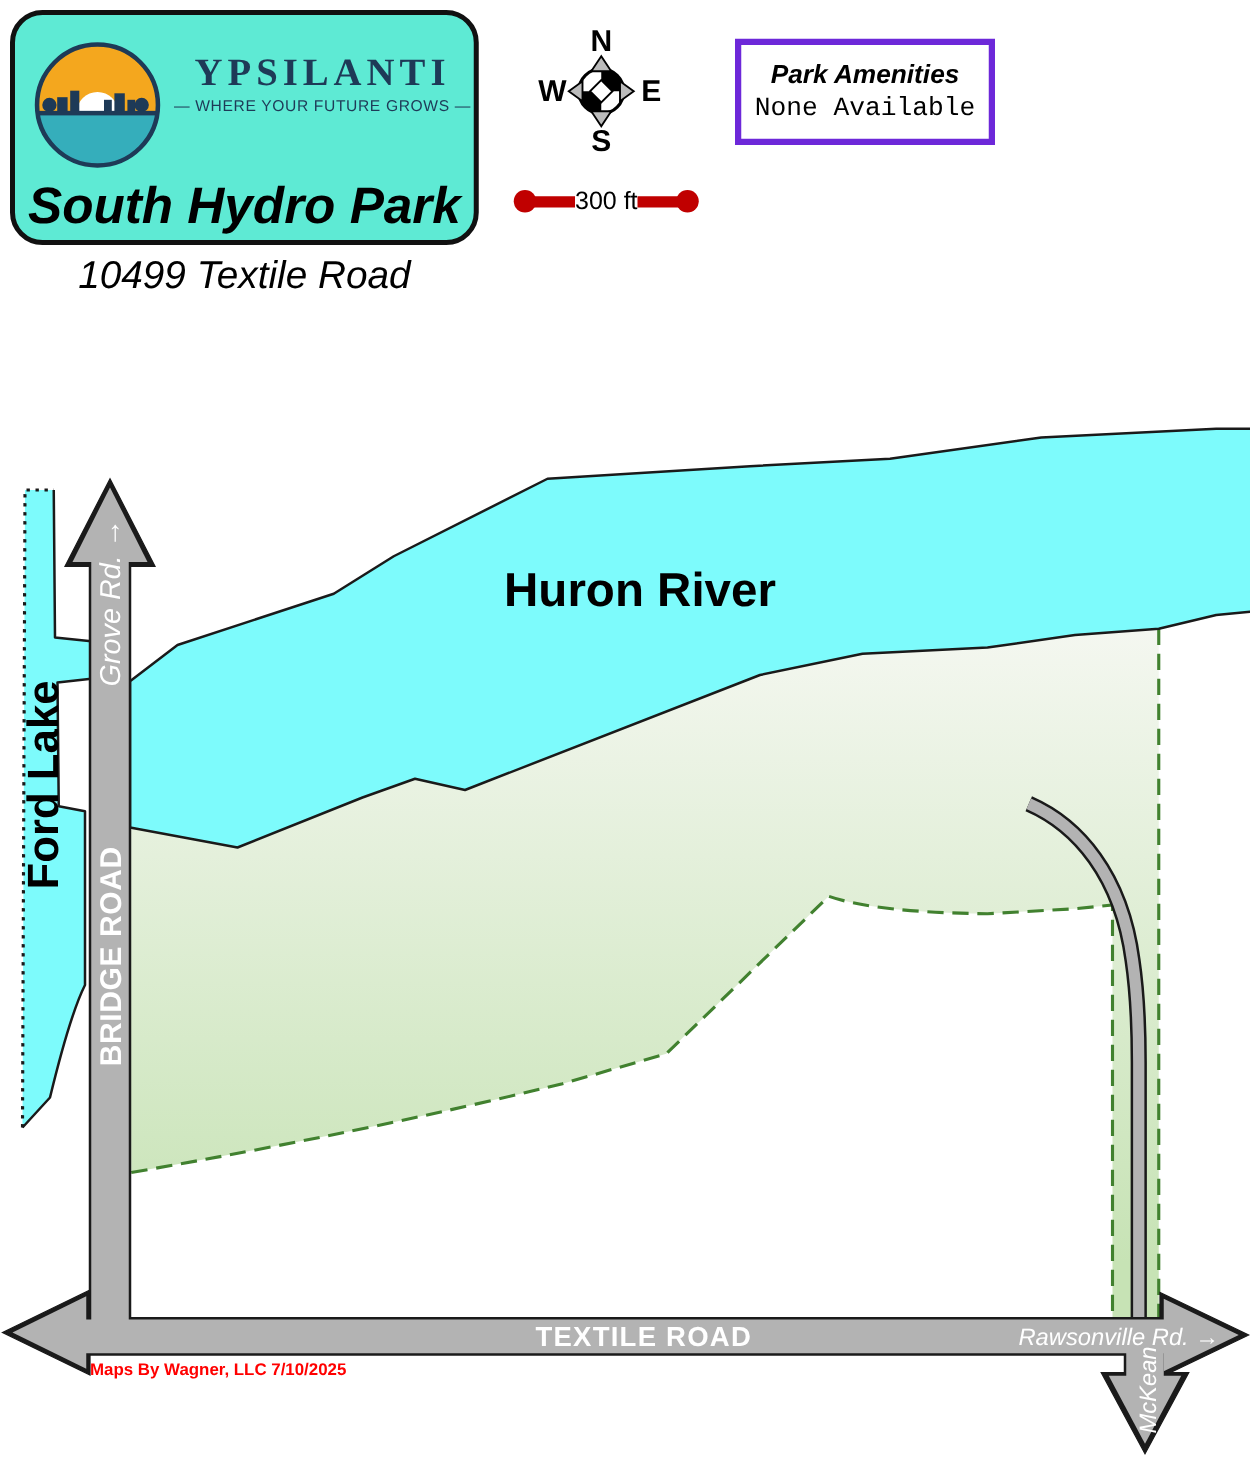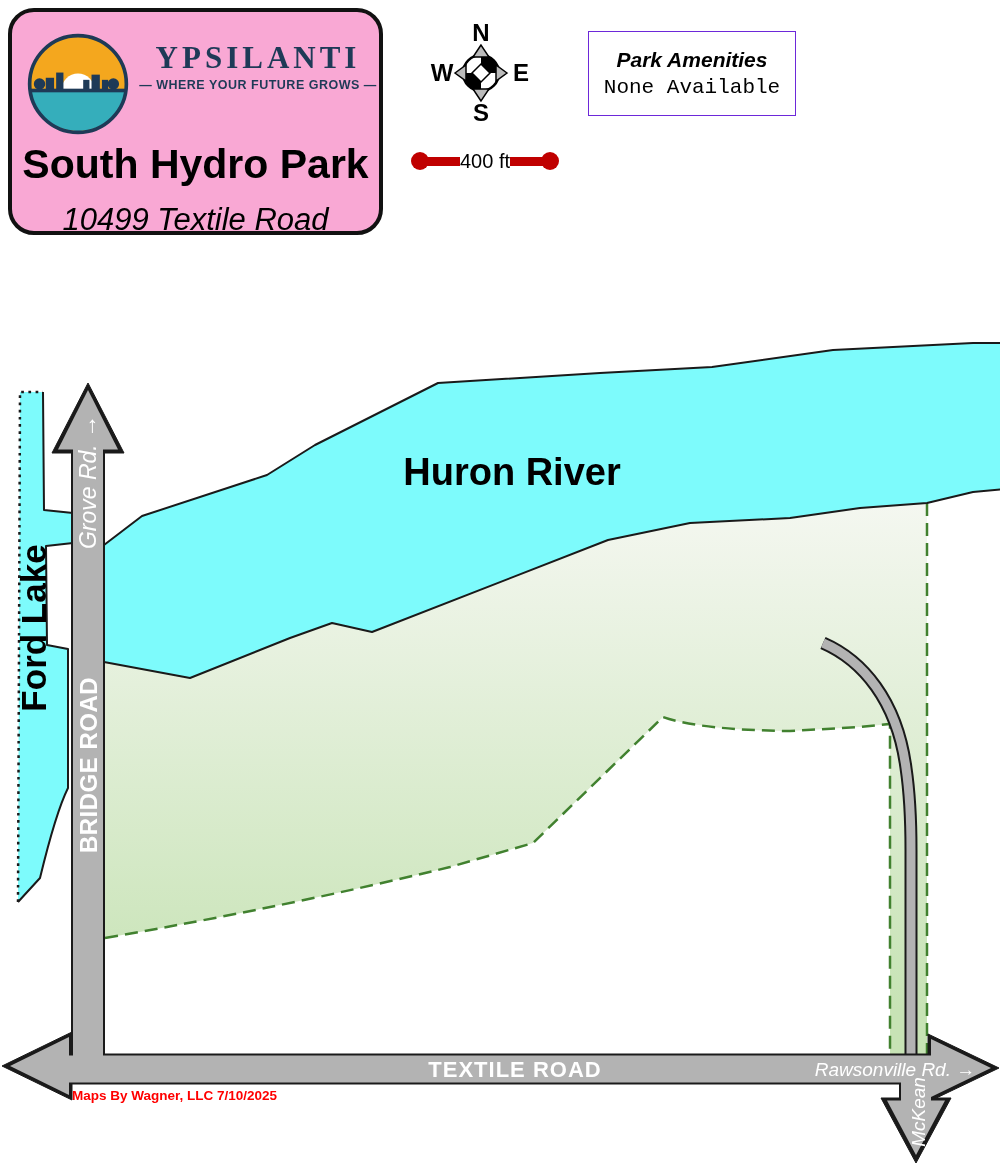--- a/index.html
+++ b/index.html
@@ -4,58 +4,58 @@
 <style>
   html,body{margin:0;padding:0;background:#ffffff;}
   body{
     width:1000px;height:1167px;position:relative;overflow:hidden;
     font-family:"Liberation Sans",sans-serif;color:#000;
   }
   .map-svg{position:absolute;left:0;top:0;width:1000px;height:1167px;}
 
   
   .title-box{
-    position:absolute;left:8px;top:8px;width:375px;height:227px;
-    border:4px solid #111;border-radius:26px;background:#f9a8d4;box-sizing:border-box;
+    position:absolute;left:8px;top:8px;width:375px;height:188px;
+    border:4px solid #111;border-radius:26px;background:#5eead4;box-sizing:border-box;
   }
   .logo{position:absolute;left:14px;top:20px;width:104px;height:104px;}
   .brand{position:absolute;left:120px;top:30px;width:252px;text-align:center;}
   .brand-name{
     font-family:"Liberation Serif",serif;font-weight:bold;font-size:31px;
     letter-spacing:4px;color:#1e3a57;line-height:1.05;
   }
   .brand-name2{
     font-family:"Liberation Serif",serif;font-weight:bold;font-size:27px;
     letter-spacing:8px;color:#1e3a57;line-height:1.1;
   }
   .brand-tagline{
-    font-size:12.5px;font-weight:bold;color:#1e3a57;letter-spacing:.5px;margin-top:3px;
+    font-size:12.5px;font-weight:normal;color:#1e3a57;letter-spacing:.5px;margin-top:3px;
     white-space:nowrap;
   }
   .park-name{
     position:absolute;left:0;top:130px;width:100%;text-align:center;
-    font-size:41px;font-weight:bold;line-height:1.1;
+    font-size:41px;font-weight:bold;font-style:italic;line-height:1.1;
   }
   .park-address{
     position:absolute;left:0;top:178px;width:100%;text-align:center;
     font-size:31px;font-style:italic;margin-top:12px;
   }
 
   
   .scale-bar{
     position:absolute;left:411px;top:149px;display:flex;align-items:center;height:24px;
   }
   .scale-dot{width:18px;height:18px;border-radius:50%;background:#c00000;flex:none;}
   .scale-seg{width:33px;height:9px;background:#c00000;flex:none;margin:0 -2px;}
   .scale-label{font-size:20px;padding:0 2px;white-space:nowrap;}
 
   
   .amenities{
     position:absolute;left:588px;top:31px;width:208px;height:85px;box-sizing:border-box;
-    border:1px solid #6d28d9;background:#fff;display:flex;flex-direction:column;
+    border:5px solid #6d28d9;background:#fff;display:flex;flex-direction:column;
     align-items:center;justify-content:center;
   }
   .amenities-title{font-size:21px;font-weight:bold;font-style:italic;line-height:1.3;}
   .amenities-value{font-size:21px;line-height:1.3;font-family:Liberation Mono, monospace;}
 </style>
 </head>
 <body>
 
 <svg class="map-svg" viewBox="0 0 1000 1167" aria-label="map">
   <defs>
@@ -148,21 +148,21 @@
     <div class="brand-name">YPSILANTI</div>
     <div class="brand-tagline">— WHERE YOUR FUTURE GROWS —</div>
   </div>
   <div class="park-name">South Hydro Park</div>
   <div class="park-address">10499 Textile Road</div>
 </div>
 
 <div class="scale-bar">
   <span class="scale-dot"></span>
   <span class="scale-seg"></span>
-  <span class="scale-label">400 ft</span>
+  <span class="scale-label">300 ft</span>
   <span class="scale-seg"></span>
   <span class="scale-dot"></span>
 </div>
 
 <div class="amenities">
   <div class="amenities-title">Park Amenities</div>
   <div class="amenities-value">None Available</div>
 </div>
 
 </body></html>

